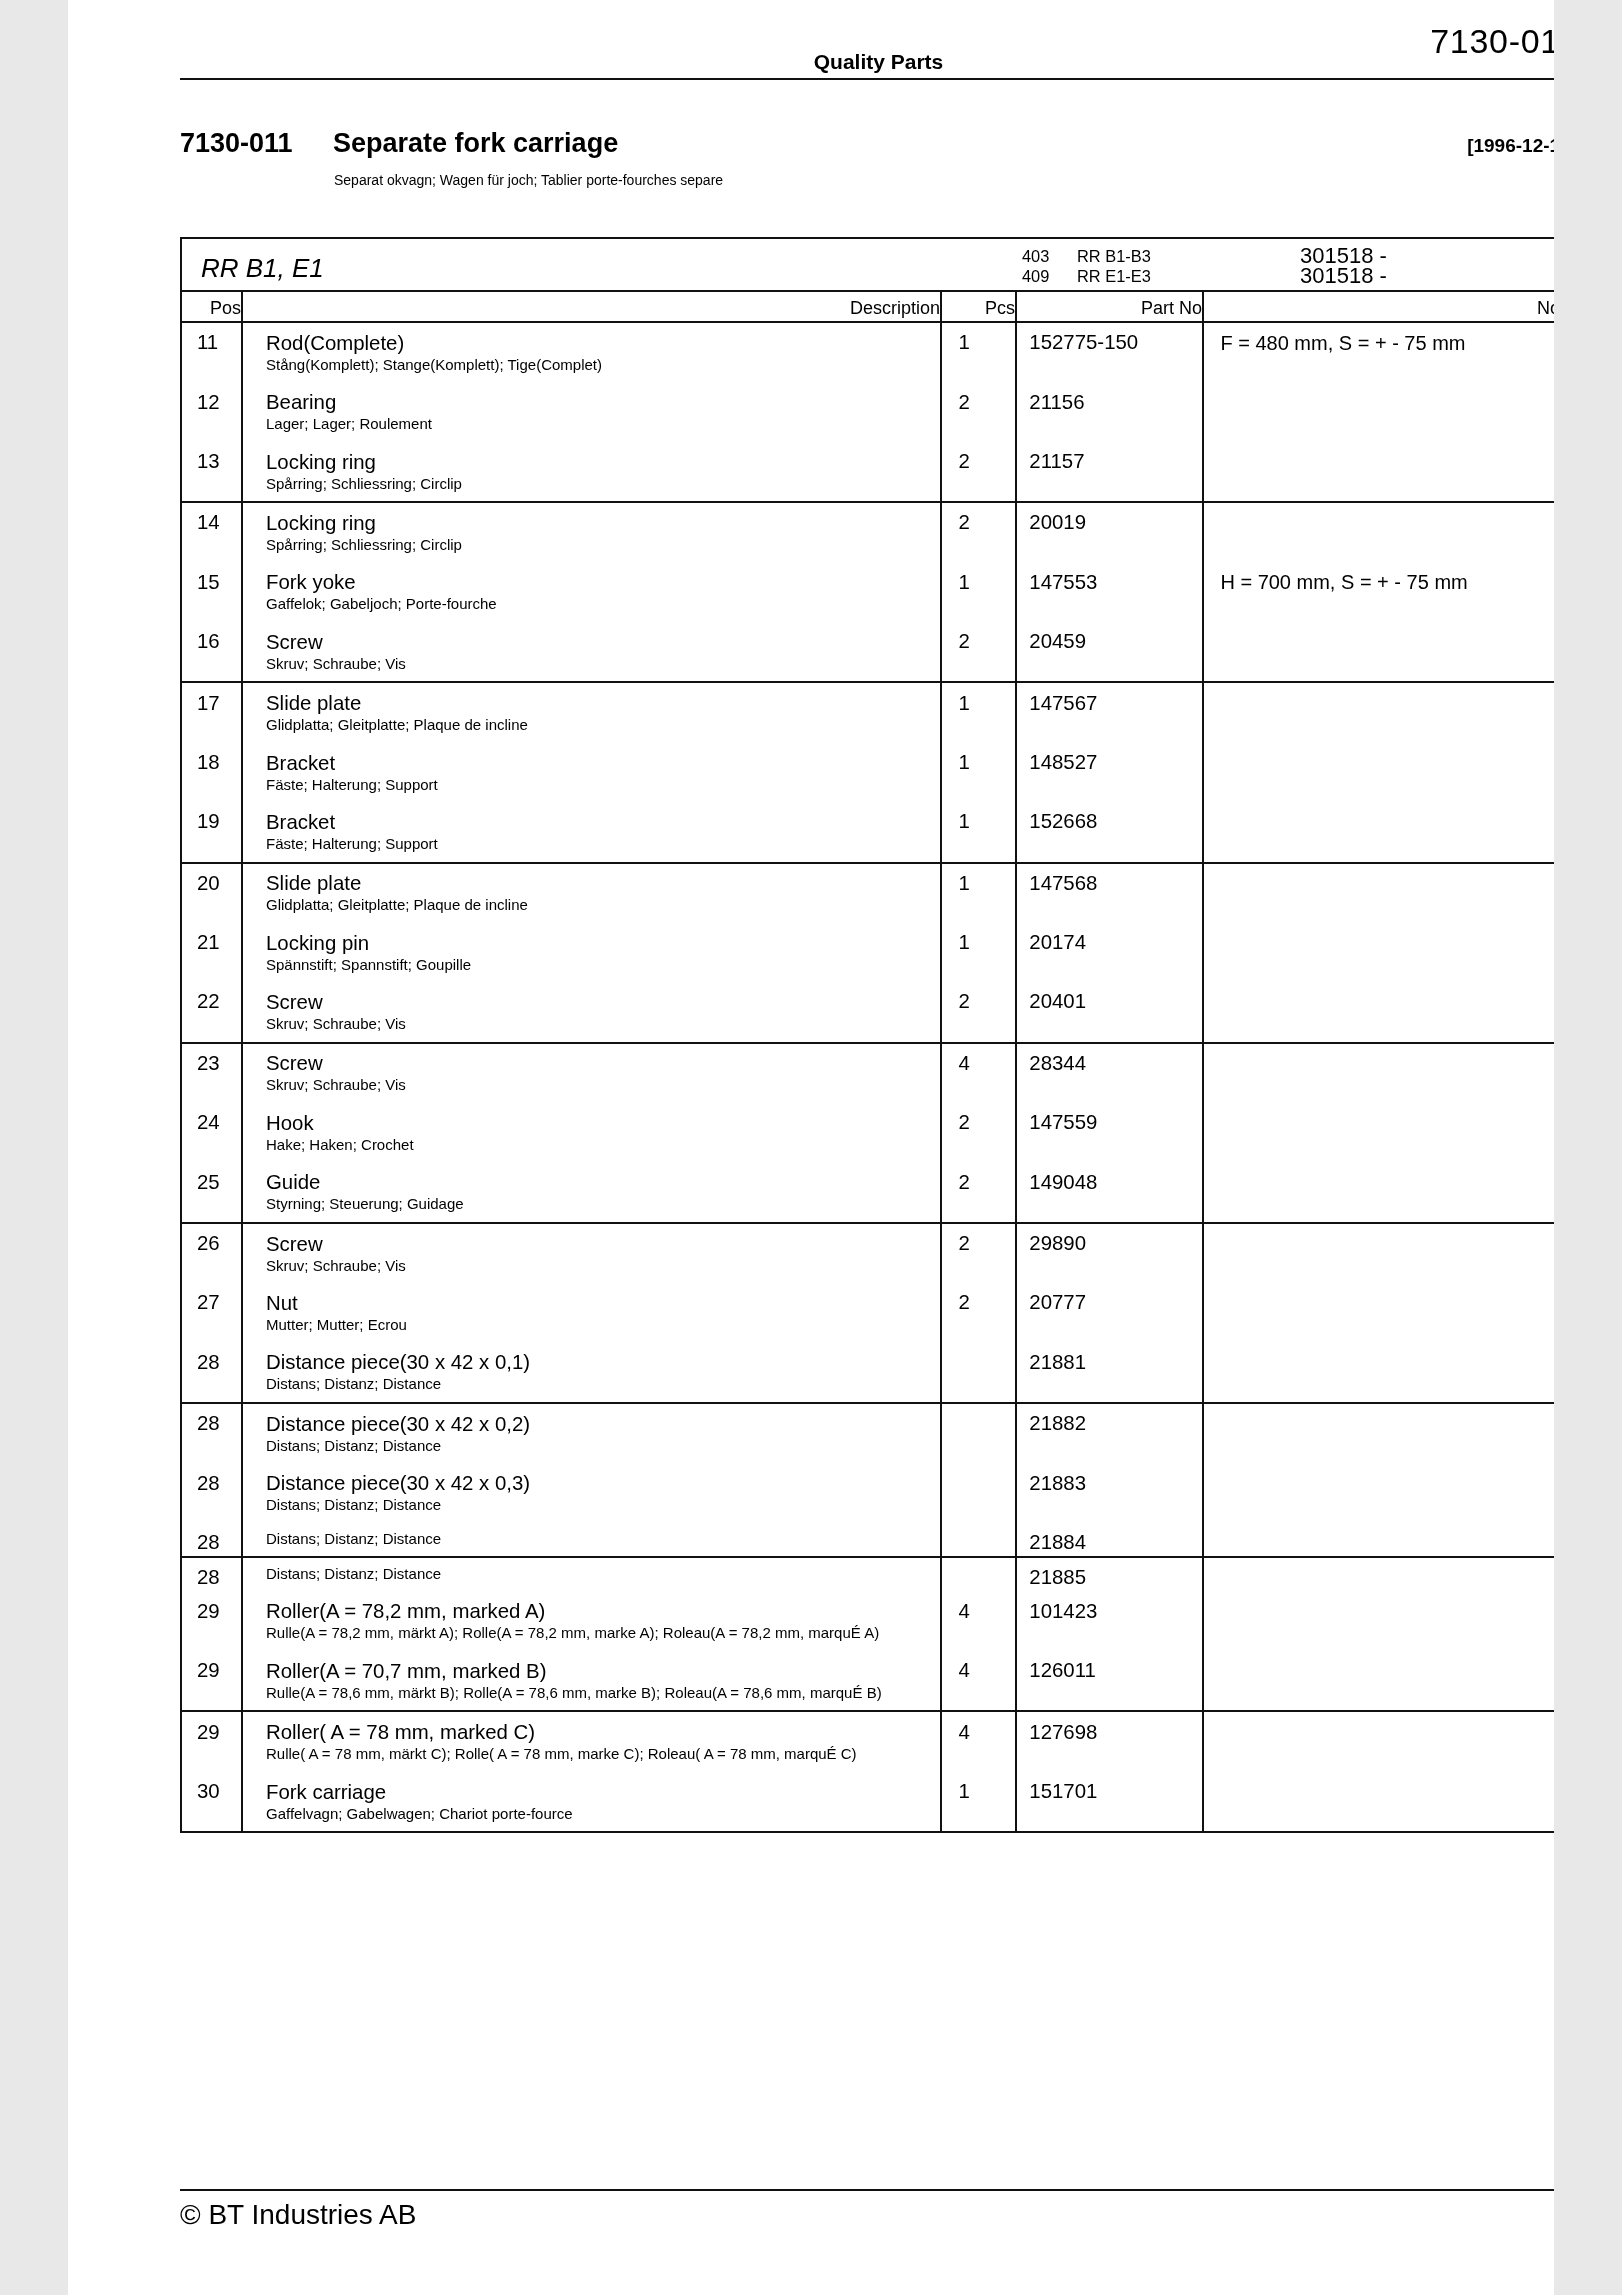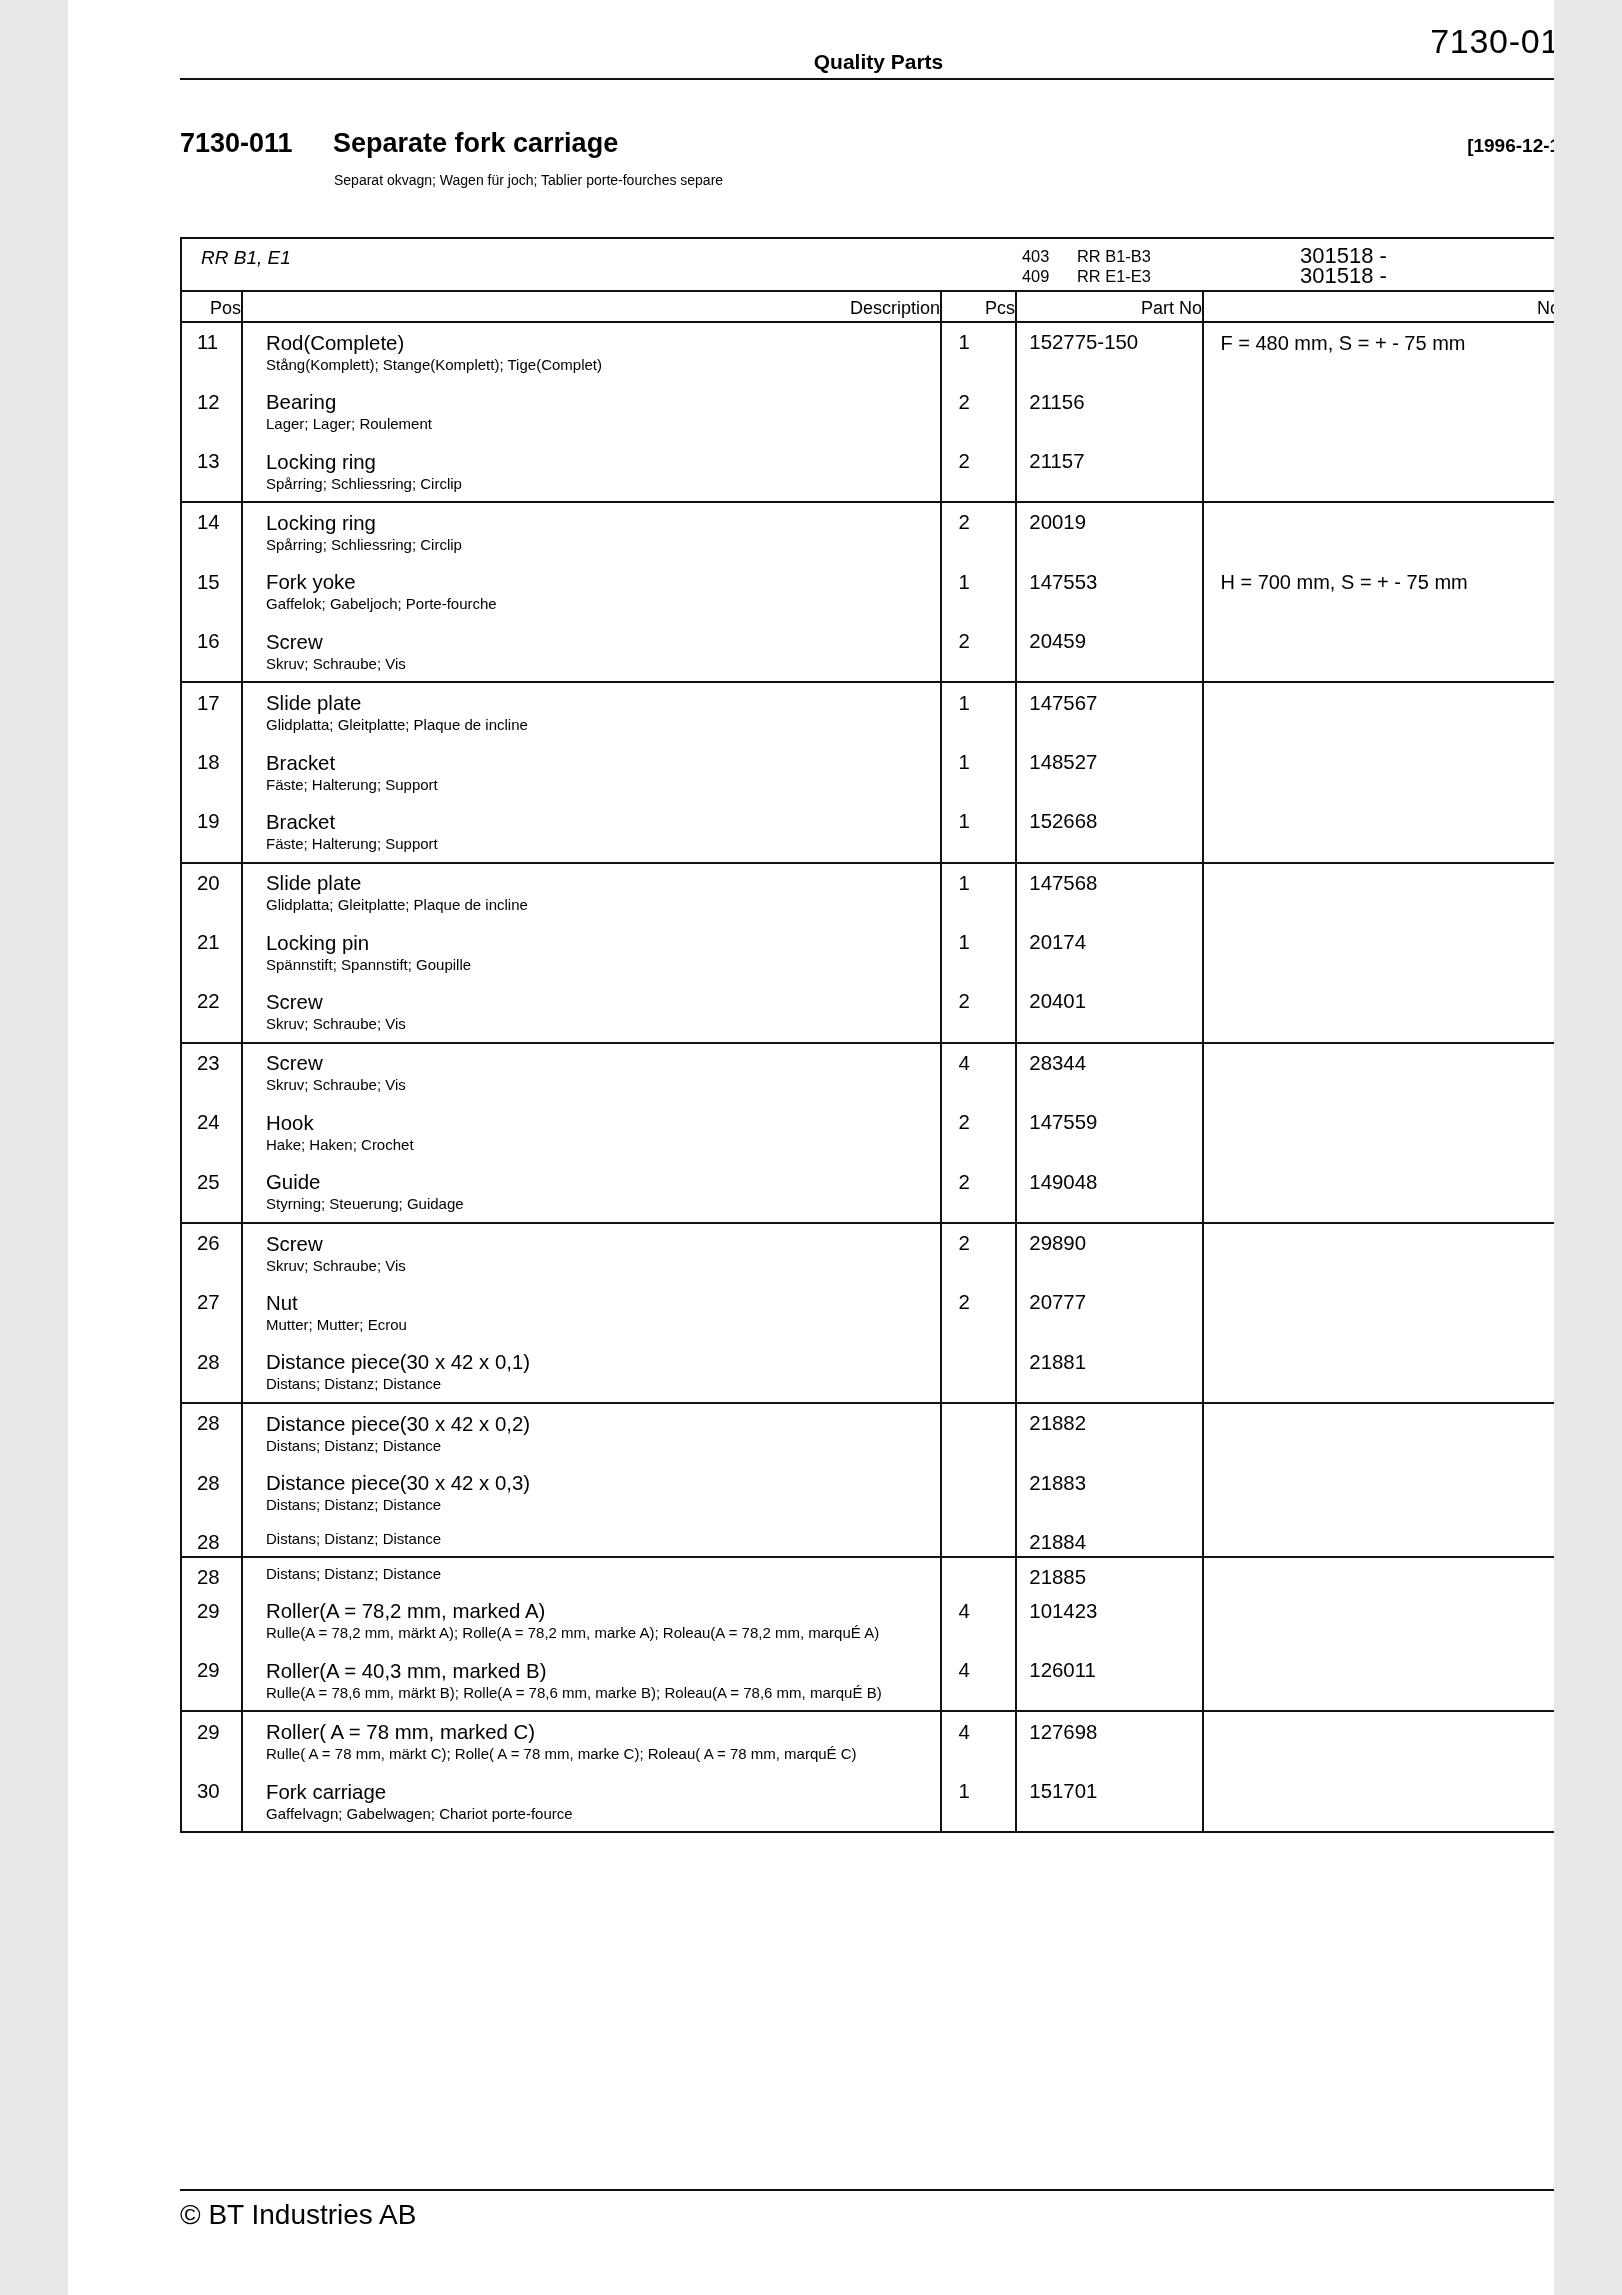--- a/index.html
+++ b/index.html
@@ -59,22 +59,22 @@
     border: 2px solid #111;
     background: #fff;
   }
 
   .tbl-meta {
     position: relative;
     height: 53px;
     border-bottom: 2px solid #111;
   }
   .meta-model {
-    position: absolute; left: 19px; top: 8px;
-    font-size: 19px; font-style: italic;
+    position: absolute; left: 19px; top: 14px;
+    font-size: 26px; font-style: italic;
   }
   .meta-variants {
     position: absolute; left: 840px; top: 6.8px;
     font-size: 16.4px; line-height: 20.4px;
   }
   .v-code { display: inline-block; width: 55px; }
   .meta-serials {
     position: absolute; left: 1118px; top: 6.8px;
     font-size: 22px; line-height: 20.4px;
   }
@@ -386,21 +386,21 @@
       <div class="desc-main">Roller(A = 78,2 mm,  marked A)</div>
       <div class="desc-sub">Rulle(A = 78,2 mm,  märkt A); Rolle(A = 78,2 mm,  marke A); Roleau(A = 78,2 mm,  marquÉ A)</div>
     </div>
     <div class="c-pcs">4</div>
     <div class="c-part">101423</div>
     <div class="c-note"></div>
   </div>
         <div class="trow grid-row">
     <div class="c-pos">29</div>
     <div class="c-desc">
-      <div class="desc-main">Roller(A = 40,3 mm,  marked B)</div>
+      <div class="desc-main">Roller(A = 70,7 mm,  marked B)</div>
       <div class="desc-sub">Rulle(A = 78,6 mm,  märkt B); Rolle(A = 78,6 mm,  marke B); Roleau(A = 78,6 mm,  marquÉ B)</div>
     </div>
     <div class="c-pcs">4</div>
     <div class="c-part">126011</div>
     <div class="c-note"></div>
   </div>
         <div class="trow grid-row sep">
     <div class="c-pos">29</div>
     <div class="c-desc">
       <div class="desc-main">Roller( A = 78 mm,  marked C)</div>

